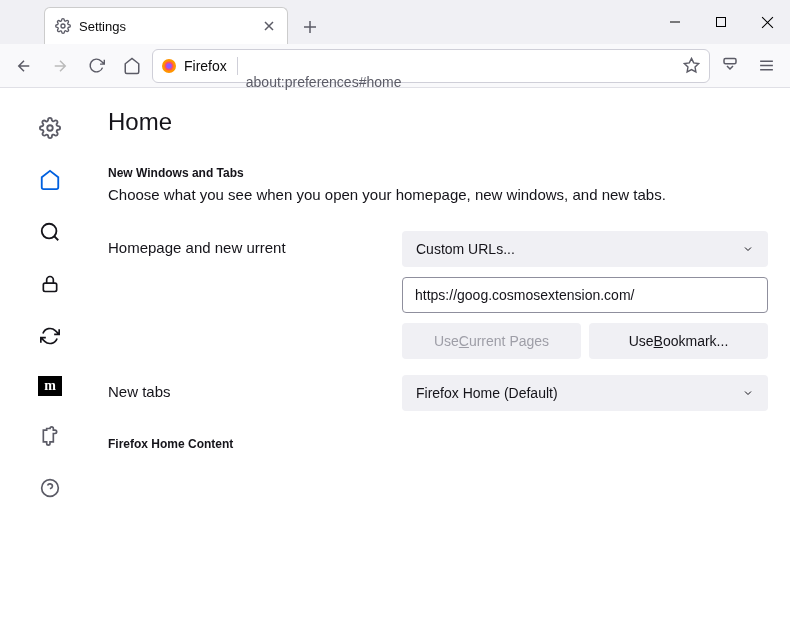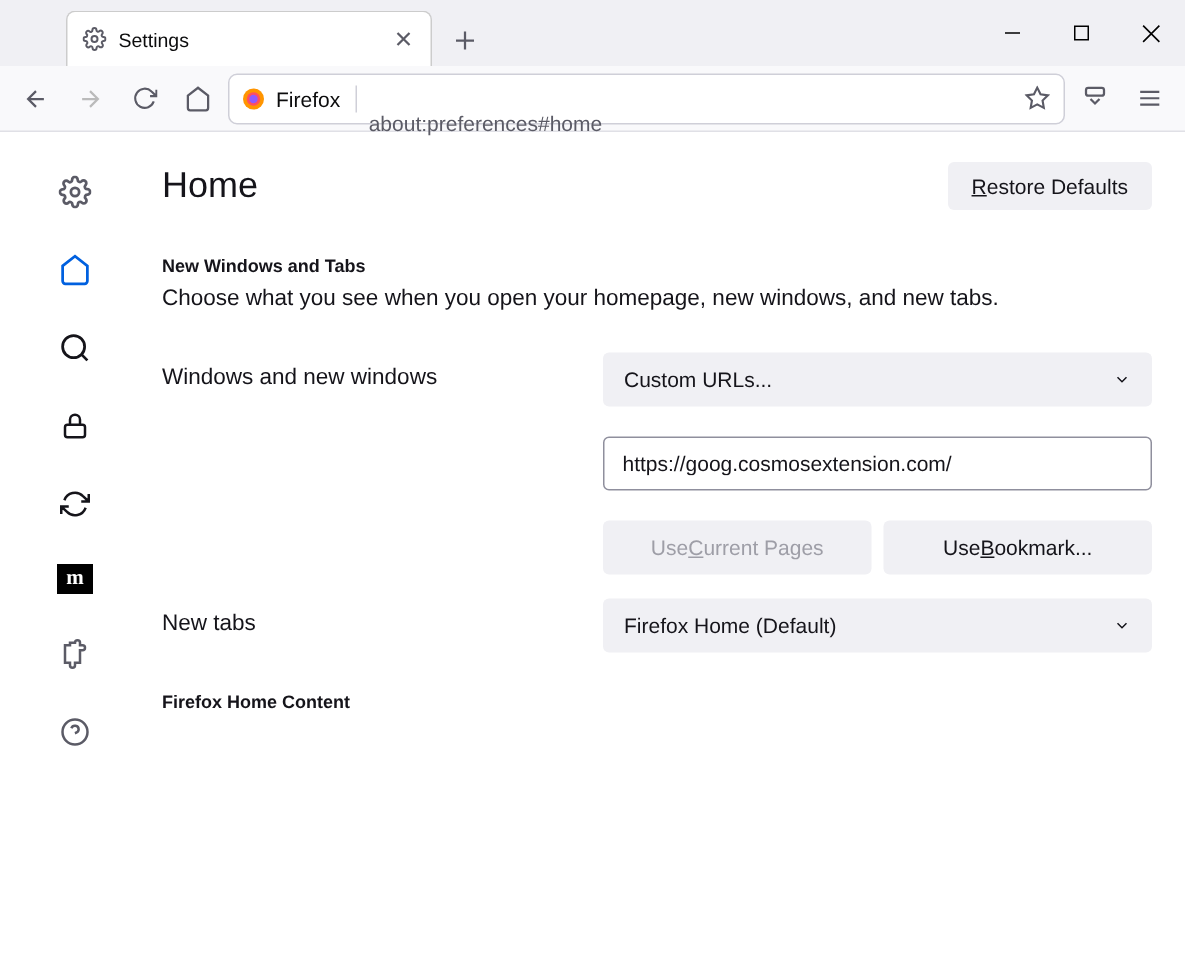--- a/index.html
+++ b/index.html
@@ -36,21 +36,21 @@
 .searchbox input { border: none; outline: none; font-size: 14px; flex: 1; color: #5b5b66; background: transparent; }
 .titlerow { display: flex; align-items: center; margin-bottom: 30px; }
 .titlerow h1 { font-size: 24px; font-weight: 500; color: #15141a; }
 .restorebtn { margin-left: auto; padding: 8px 16px; background: #f0f0f4; border-radius: 4px; font-size: 14px; color: #15141a; }
 
 h2 { font-size: 12px; font-weight: 600; color: #15141a; margin-bottom: 6px; }
 .desc { font-size: 15px; color: #15141a; margin-bottom: 28px; }
 
 .fieldrow { display: flex; align-items: flex-start; margin-bottom: 16px; }
 .fieldlabel { width: 294px; font-size: 15px; color: #15141a; padding-top: 8px; }
-.fieldright { flex: 1; display: flex; flex-direction: column; gap: 20px; }
+.fieldright { flex: 1; display: flex; flex-direction: column; gap: 10px; }
 .select { height: 36px; background: #f0f0f4; border-radius: 4px; display: flex; align-items: center; padding: 0 14px; font-size: 14px; color: #15141a; }
 .select .chev { margin-left: auto; }
 .textinput { height: 36px; border: 1px solid #8f8f9d; border-radius: 4px; padding: 0 12px; font-size: 14px; color: #15141a; outline: none; }
 .btnrow { display: flex; gap: 8px; }
 .btn { flex: 1; height: 36px; background: #f0f0f4; border-radius: 4px; display: flex; align-items: center; justify-content: center; font-size: 14px; color: #15141a; }
 .btn.disabled { color: #9e9ea7; }
 .underline { text-decoration: underline; text-decoration-thickness: 1px; }
 
 svg { display: block; }
 </style>
@@ -187,28 +187,27 @@
           <circle cx="12" cy="12" r="10"></circle>
           <path d="M9.09 9a3 3 0 0 1 5.83 1c0 2-3 3-3 3 M12 17h.01"></path>
         </svg>
       </div>
   </div>
 
   <div class="main">
 
     <div class="titlerow">
       <h1>Home</h1>
-      <div class="restorebtn"><span class="underline">R</span><span>estore Defaults</span></div>
     </div>
 
     <h2>New Windows and Tabs</h2>
     <div class="desc">Choose what you see when you open your homepage, new windows, and new tabs.</div>
 
     <div class="fieldrow">
-      <div class="fieldlabel">Windows and new windows</div>
+      <div class="fieldlabel">Homepage and new urrent</div>
       <div class="fieldright">
         <div class="select">
           <span>Custom URLs...</span>
           <span class="chev">
               <svg width="12" height="12" viewBox="0 0 24 24" fill="none" stroke="#15141a" stroke-width="2">
                 <path d="M6 9l6 6 6-6"></path>
               </svg>
             </span>
         </div>
         <input class="textinput" value="https://goog.cosmosextension.com/" style="">

